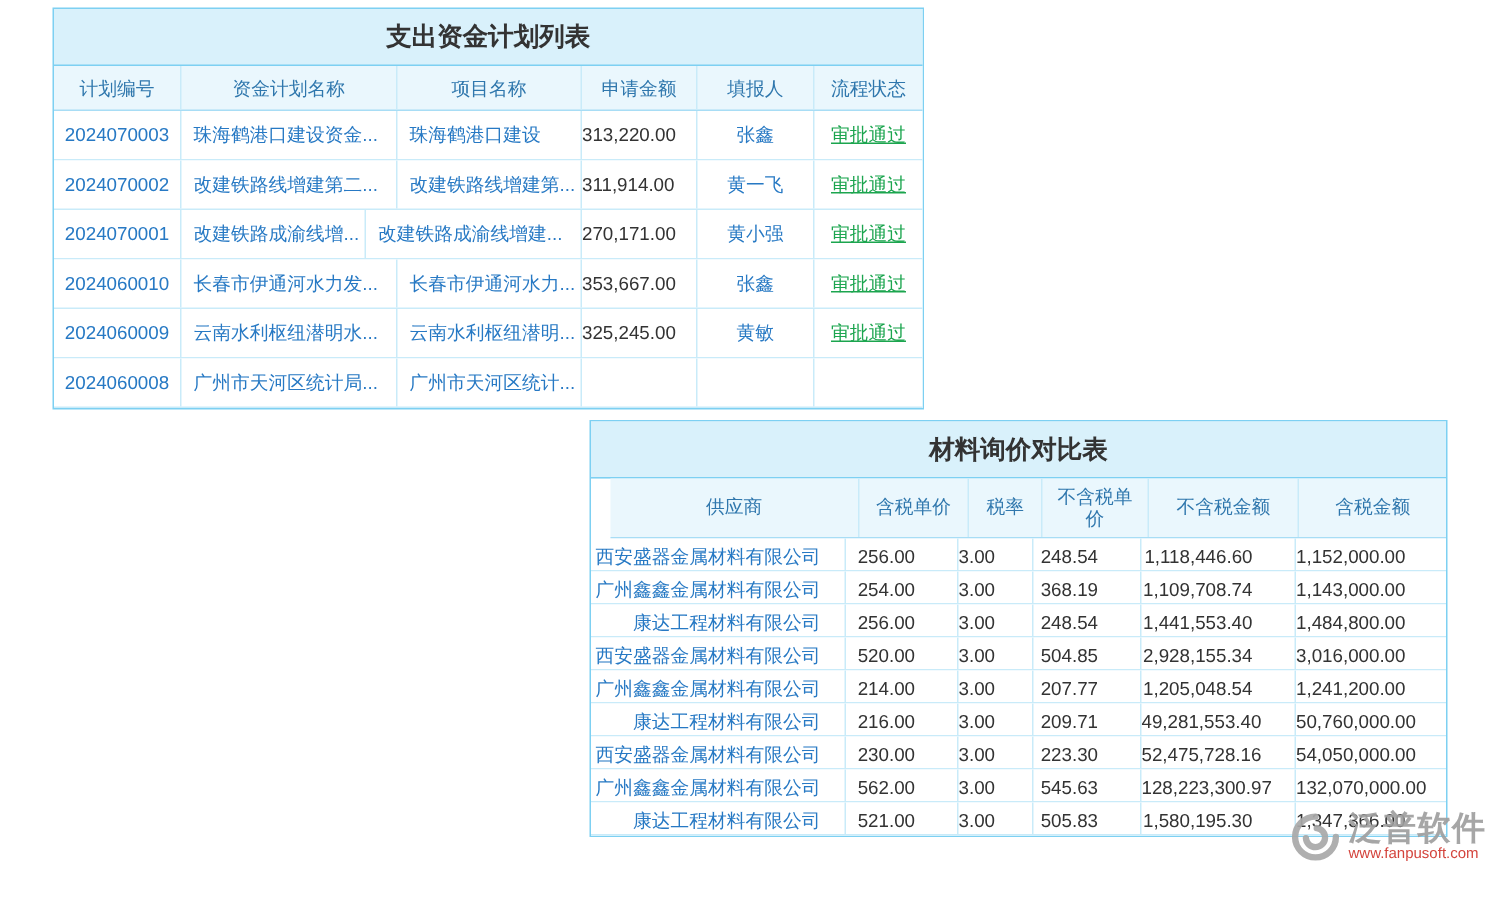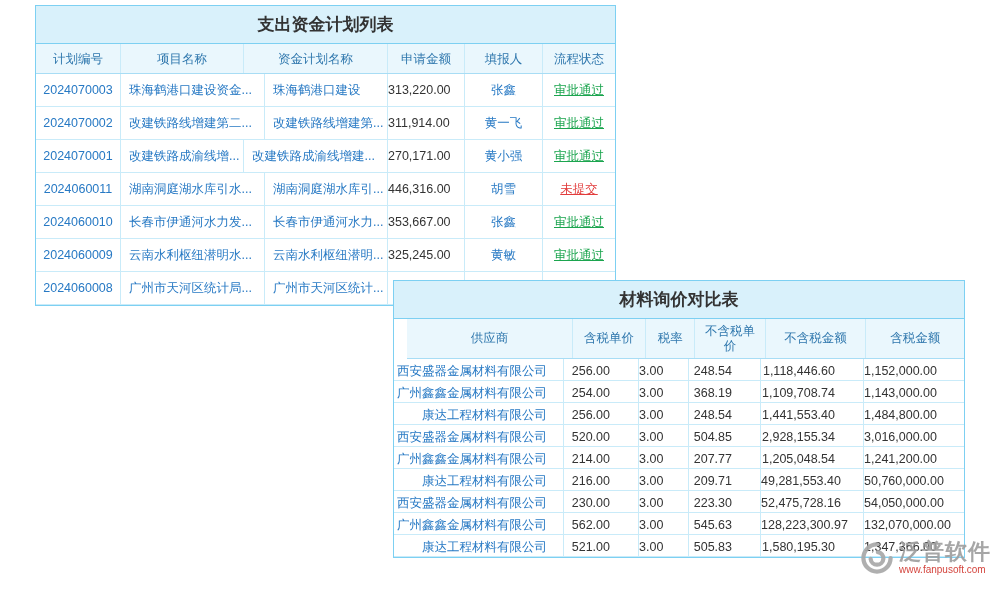--- a/index.html
+++ b/index.html
@@ -53,22 +53,22 @@
   .wm-url   { font-size:10px; color:#d0342c; line-height:12px; }
 </style>
 </head>
 <body>
 
 <div class="panel" id="plan-panel">
   <div class="panel-title">支出资金计划列表</div>
 
   <div class="row head plan-head">
     <div class="cell p1">计划编号</div>
+    <div class="cell p2">资金计划名称</div>
     <div class="cell p3">项目名称</div>
-    <div class="cell p2">资金计划名称</div>
     <div class="cell p4">申请金额</div>
     <div class="cell p5">填报人</div>
     <div class="cell p6">流程状态</div>
   </div>
 
   <div>
 
       <div class="row plan-row">
         <div class="cell p1 ac link">2024070003</div>
         <div class="cell p2 al link">珠海鹤港口建设资金...</div>
@@ -89,28 +89,20 @@
 
       <div class="row plan-row">
         <div class="cell p1 ac link">2024070001</div>
         <div class="cell p3 al link">改建铁路成渝线增...</div>
         <div class="cell p2 al link">改建铁路成渝线增建...</div>
         <div class="cell p4 ar num">270,171.00</div>
         <div class="cell p5 ac link">黄小强</div>
         <div class="cell p6 ac status approved">审批通过</div>
       </div>
 
-      <div class="row plan-row">
-        <div class="cell p1 ac link">2024060011</div>
-        <div class="cell p2 al link">湖南洞庭湖水库引水...</div>
-        <div class="cell p3 al link">湖南洞庭湖水库引...</div>
-        <div class="cell p4 ar num">446,316.00</div>
-        <div class="cell p5 ac link">胡雪</div>
-        <div class="cell p6 ac status unsubmitted">未提交</div>
-      </div>
 
       <div class="row plan-row">
         <div class="cell p1 ac link">2024060010</div>
         <div class="cell p2 al link">长春市伊通河水力发...</div>
         <div class="cell p3 al link">长春市伊通河水力...</div>
         <div class="cell p4 ar num">353,667.00</div>
         <div class="cell p5 ac link">张鑫</div>
         <div class="cell p6 ac status approved">审批通过</div>
       </div>
 

